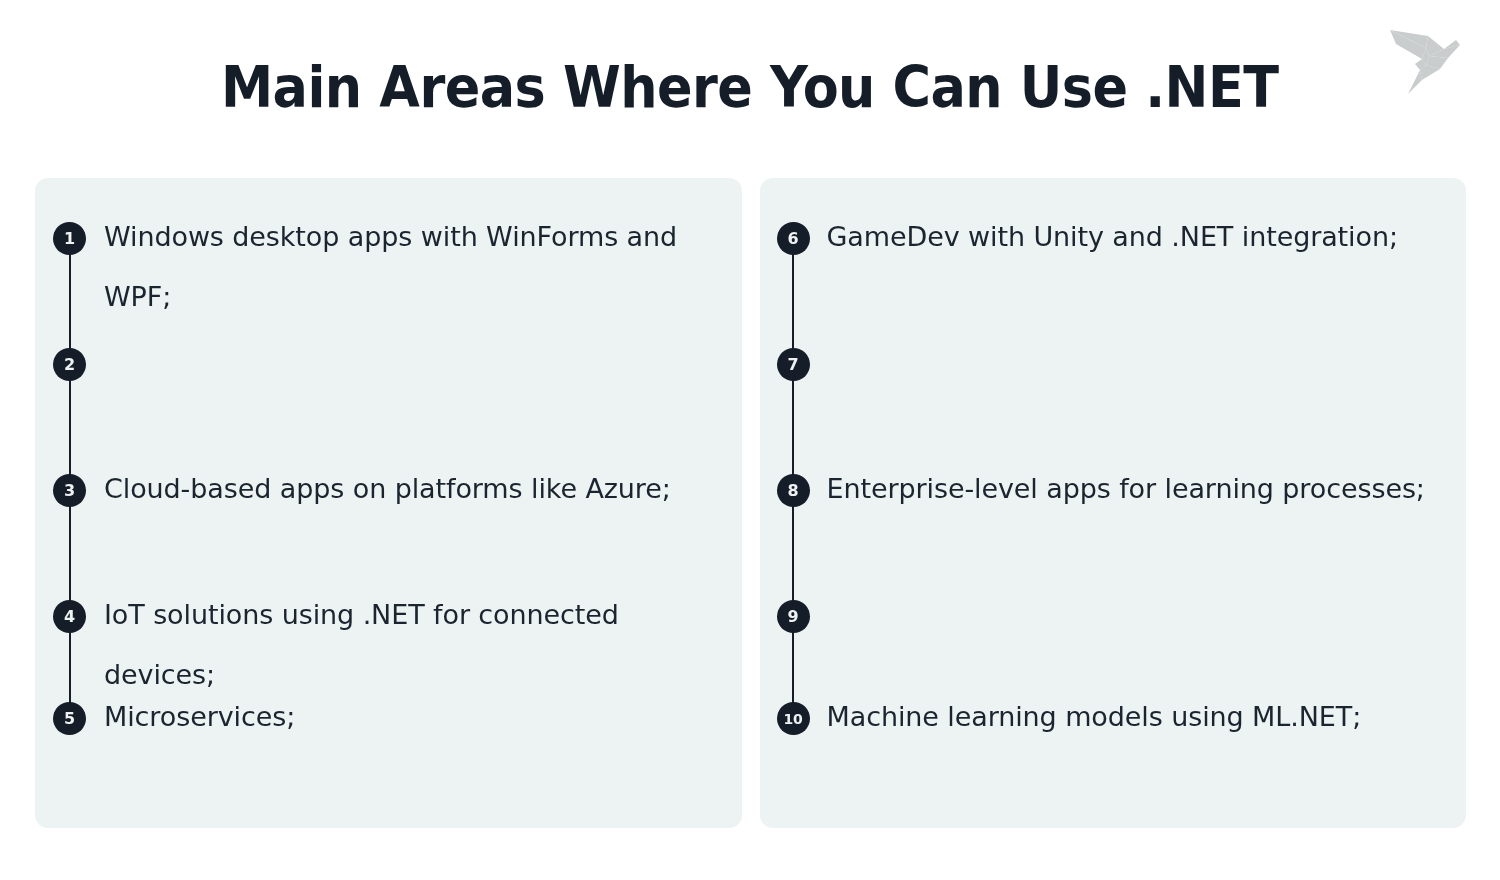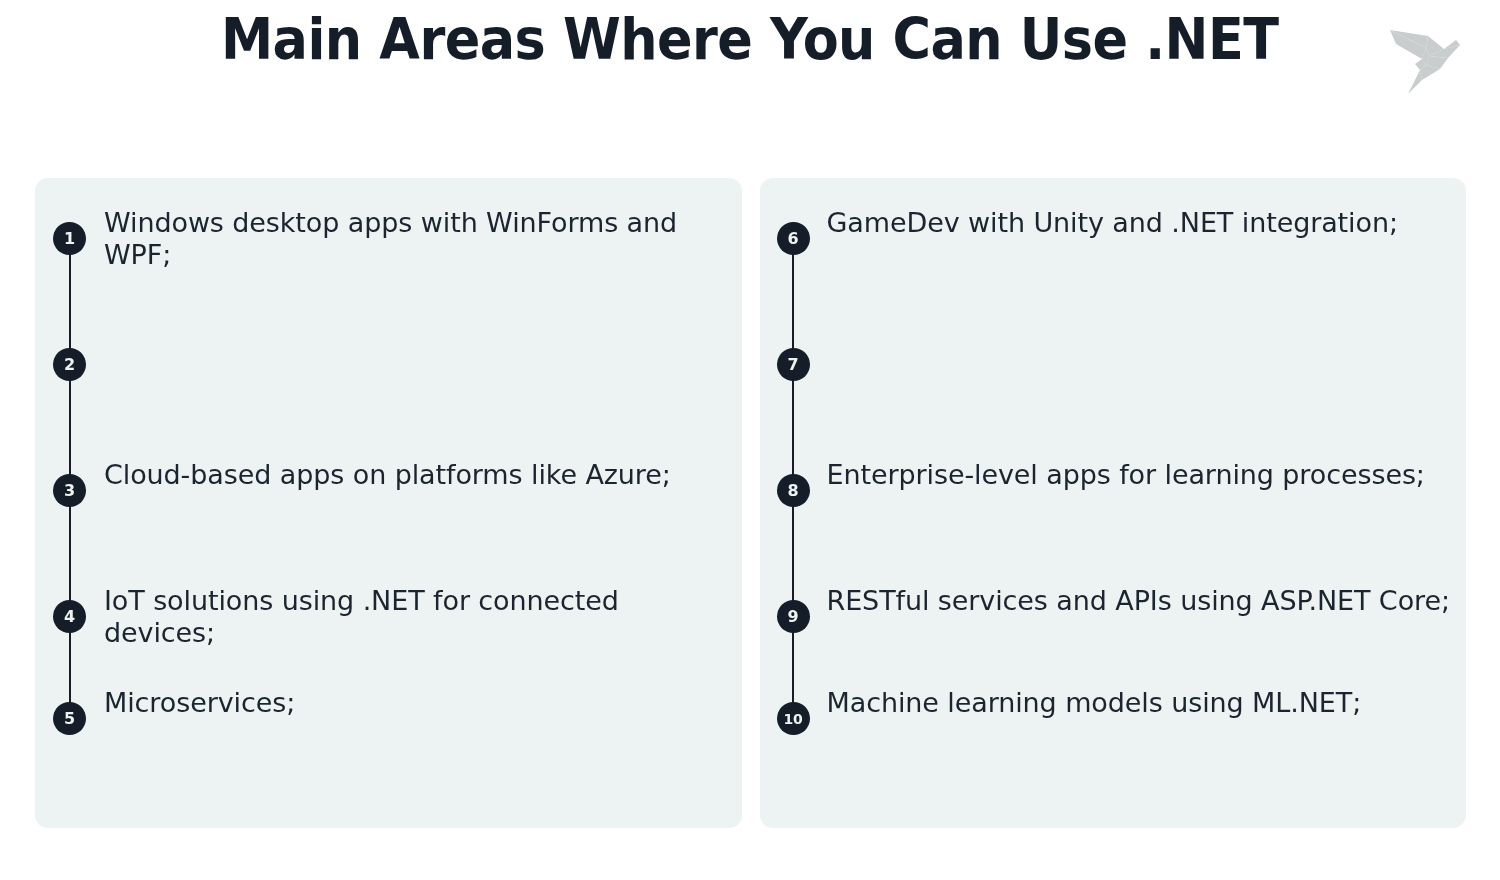--- a/index.html
+++ b/index.html
@@ -23,26 +23,26 @@
     position: absolute;
     top: 18px;
     right: 22px;
     width: 96px;
     height: 86px;
   }
 
   
   .title-row {
     position: absolute;
-    top: 10px;
+    top: 4px;
     left: 0;
     width: 1500px;
     height: 168px;
     display: flex;
-    align-items: flex-start;
+    align-items: center;
     justify-content: center;
   }
 
   .page-title {
     font-family: "DejaVu Sans", "Liberation Sans", sans-serif;
     font-size: 57px;
     font-weight: 700;
     letter-spacing: -0.6px;
     color: #151d28;
     line-height: 1.04;
@@ -122,21 +122,21 @@
     font-weight: 700;
     line-height: 1;
     flex: 0 0 auto;
   }
 
   .badge.two-digit { font-size: 14px; letter-spacing: -0.2px; }
 
   .t-text {
     flex: 1 1 auto;
     font-size: 27px;
-    line-height: 32px;
+    line-height: 60px;
     color: #1b2530;
     font-weight: 400;
     letter-spacing: -0.1px;
     margin-top: -15px;
     padding-right: 10px;
   }
 
   .card-right .t-text { padding-right: 5px; }
 </style>
 </head>
@@ -234,21 +234,20 @@
           <div class="badge">8</div>
         </div>
         <div class="t-text">Enterprise-level apps for learning processes;</div>
       </div>
 
       <div class="t-item">
         <div class="marker-col">
           <div class="connector" style="height:102px"></div>
           <div class="badge">9</div>
         </div>
-        <div class="t-text">RESTful services and APIs using ASP.NET Core;</div>
       </div>
 
       <div class="t-item last" style="margin-top:-24px">
         <div class="marker-col">
 
           <div class="badge two-digit">10</div>
         </div>
         <div class="t-text">Machine learning models using ML.NET;</div>
       </div>
 

